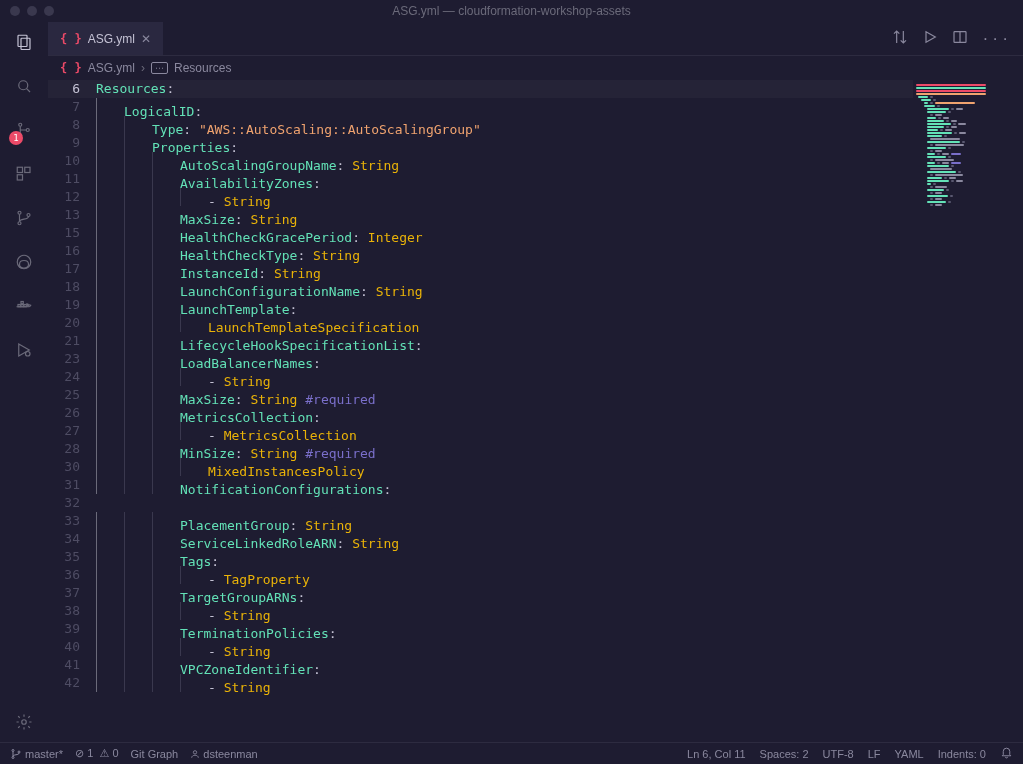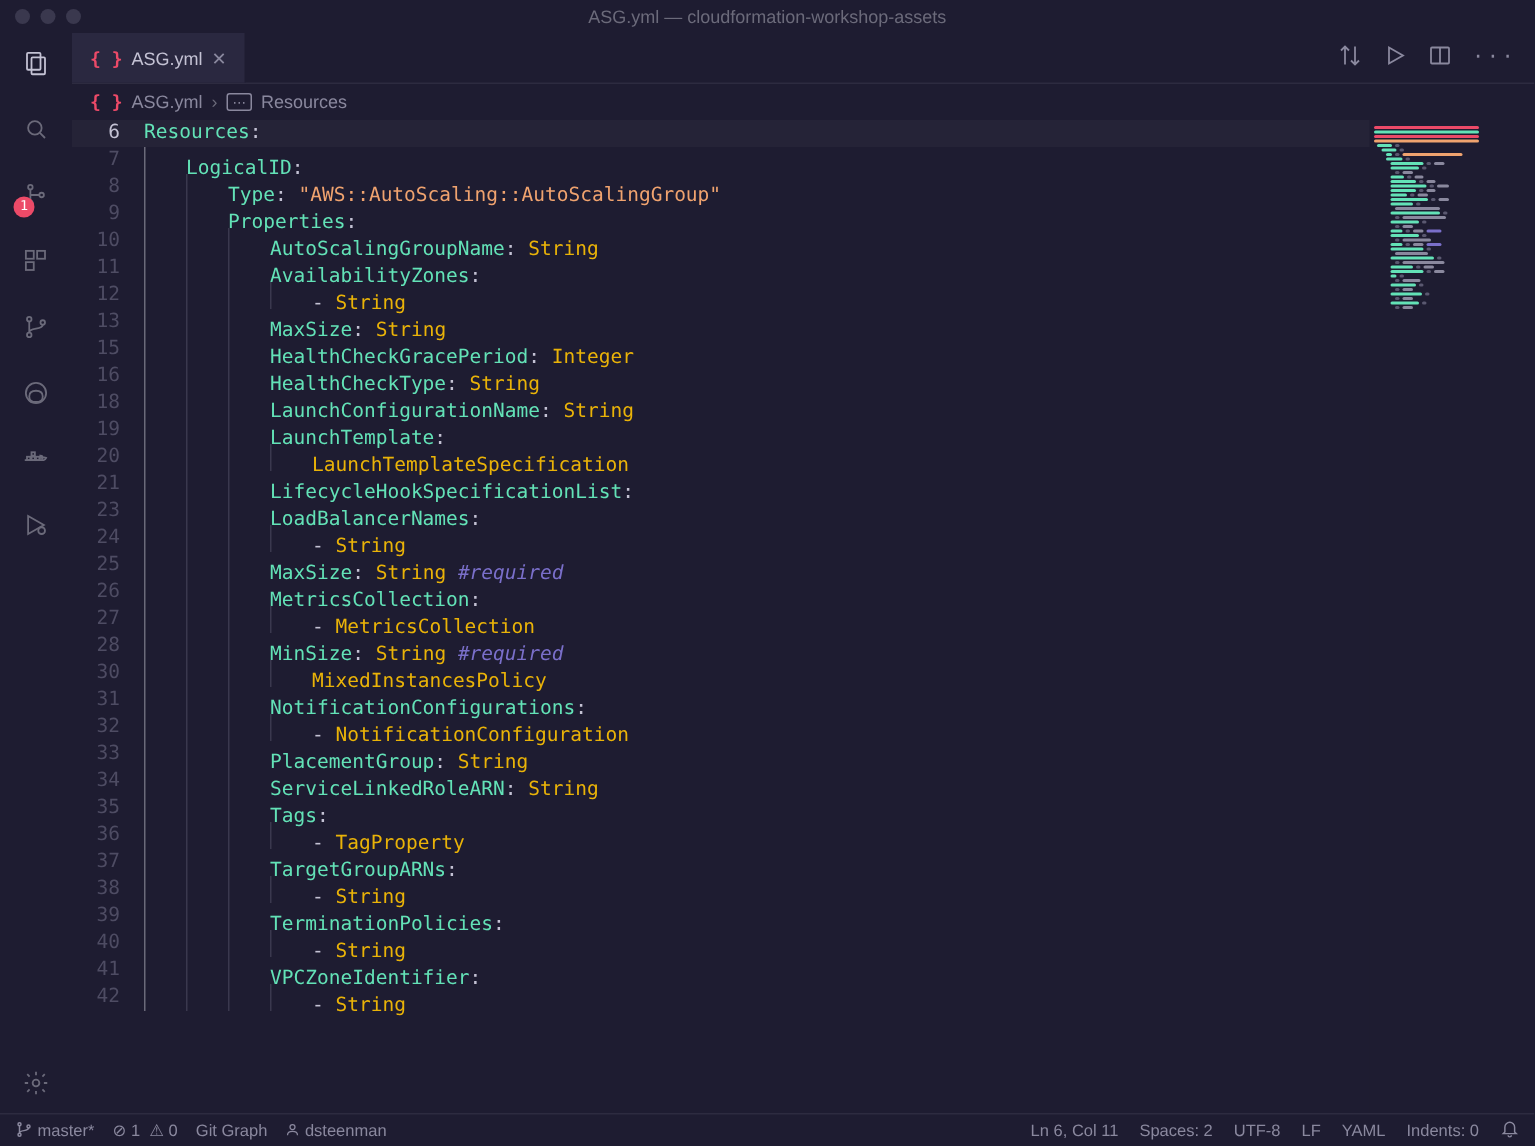--- a/index.html
+++ b/index.html
@@ -47,21 +47,21 @@
 .line { display:flex; height:18px; line-height:18px; }
 .gutter { width:48px; text-align:right; padding-right:16px; color:#4e4c63; user-select:none; flex-shrink:0;}
 .line.active .gutter { color:#c4c2d4; }
 .guide { border-left: 1px solid #3a384e; }
 .guide.active { border-left: 1px solid #6b6a7a; }
 .ind { display:inline-block; width:14px; height:18px; }
 .tok-key { color:#63e2b7; }
 .tok-punc { color:#c4c2d4; }
 .tok-str { color:#f0a36f; }
 .tok-type { color:#eab308; }
-.tok-comment { color:#7a6fca; font-style: italic; }
+.tok-comment { color:#7a6fca; }
 .tok-dash { color:#c4c2d4; }
 .line.active { background: rgba(255,255,255,0.03); }
 .minimap { position:absolute; right:0; top:0; width:110px; height:100%; background:#1e1c31; padding:4px 3px; }
 .miniline { height:2px; margin-bottom:1px; display:flex; gap:2px; }
 .miniseg { height:2px; border-radius:1px; }
 .statusbar { height:22px; background:#1e1c31; color:#8a889e; display:flex; align-items:center; font-size:11px; padding: 0 10px; gap:12px; font-family: -apple-system, sans-serif; border-top: 1px solid #2d2b40;}
 .statusbar .right { margin-left:auto; display:flex; gap:14px; align-items:center;}
 .icon-svg { width:18px; height:18px; }
 </style>
 </head>
@@ -217,20 +217,24 @@
           </div>
           <div class="line">
             <span class="gutter">15</span>
             <span><span class="ind guide active"></span><span class="ind"></span><span class="ind guide"></span><span class="ind"></span><span class="ind guide"></span><span class="ind"></span><span class="tok-key">HealthCheckGracePeriod</span><span class="tok-punc">: </span><span class="tok-type">Integer</span></span>
           </div>
           <div class="line">
             <span class="gutter">16</span>
             <span><span class="ind guide active"></span><span class="ind"></span><span class="ind guide"></span><span class="ind"></span><span class="ind guide"></span><span class="ind"></span><span class="tok-key">HealthCheckType</span><span class="tok-punc">: </span><span class="tok-type">String</span></span>
           </div>
           <div class="line">
+            <span class="gutter">17</span>
+            <span><span class="ind guide active"></span><span class="ind"></span><span class="ind guide"></span><span class="ind"></span><span class="ind guide"></span><span class="ind"></span><span class="tok-key">InstanceId</span><span class="tok-punc">: </span><span class="tok-type">String</span></span>
+          </div>
+          <div class="line">
             <span class="gutter">18</span>
             <span><span class="ind guide active"></span><span class="ind"></span><span class="ind guide"></span><span class="ind"></span><span class="ind guide"></span><span class="ind"></span><span class="tok-key">LaunchConfigurationName</span><span class="tok-punc">: </span><span class="tok-type">String</span></span>
           </div>
           <div class="line">
             <span class="gutter">19</span>
             <span><span class="ind guide active"></span><span class="ind"></span><span class="ind guide"></span><span class="ind"></span><span class="ind guide"></span><span class="ind"></span><span class="tok-key">LaunchTemplate</span><span class="tok-punc">:</span></span>
           </div>
           <div class="line">
             <span class="gutter">20</span>
             <span><span class="ind guide active"></span><span class="ind"></span><span class="ind guide"></span><span class="ind"></span><span class="ind guide"></span><span class="ind"></span><span class="ind guide"></span><span class="ind"></span><span class="tok-type">LaunchTemplateSpecification</span></span>
@@ -266,21 +270,20 @@
           <div class="line">
             <span class="gutter">30</span>
             <span><span class="ind guide active"></span><span class="ind"></span><span class="ind guide"></span><span class="ind"></span><span class="ind guide"></span><span class="ind"></span><span class="ind guide"></span><span class="ind"></span><span class="tok-type">MixedInstancesPolicy</span></span>
           </div>
           <div class="line">
             <span class="gutter">31</span>
             <span><span class="ind guide active"></span><span class="ind"></span><span class="ind guide"></span><span class="ind"></span><span class="ind guide"></span><span class="ind"></span><span class="tok-key">NotificationConfigurations</span><span class="tok-punc">:</span></span>
           </div>
           <div class="line">
             <span class="gutter">32</span>
-            <span><span class="ind guide active"></span><span class="ind"></span><span class="ind guide"></span><span class="ind"></span><span class="ind guide"></span><span class="ind"></span><span class="ind guide"></span><span class="ind"></span><span class="tok-dash">- </span><span class="tok-type">NotificationConfiguration</span></span>
           </div>
           <div class="line">
             <span class="gutter">33</span>
             <span><span class="ind guide active"></span><span class="ind"></span><span class="ind guide"></span><span class="ind"></span><span class="ind guide"></span><span class="ind"></span><span class="tok-key">PlacementGroup</span><span class="tok-punc">: </span><span class="tok-type">String</span></span>
           </div>
           <div class="line">
             <span class="gutter">34</span>
             <span><span class="ind guide active"></span><span class="ind"></span><span class="ind guide"></span><span class="ind"></span><span class="ind guide"></span><span class="ind"></span><span class="tok-key">ServiceLinkedRoleARN</span><span class="tok-punc">: </span><span class="tok-type">String</span></span>
           </div>
           <div class="line">

